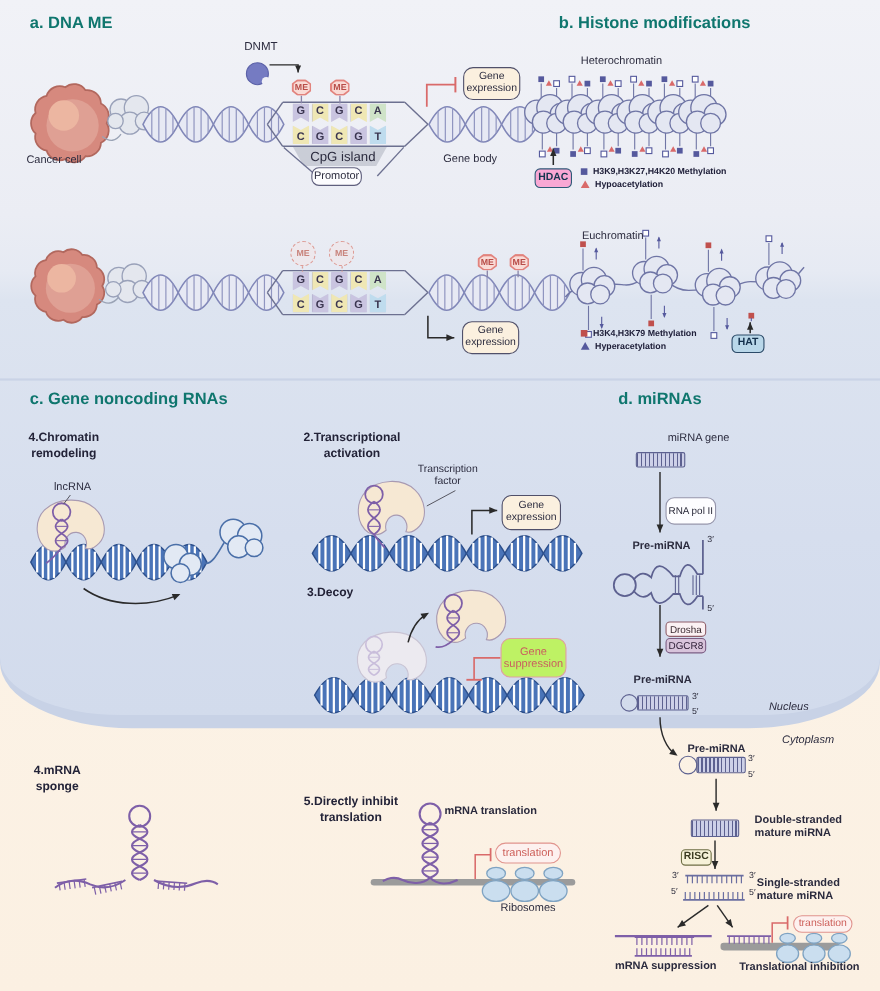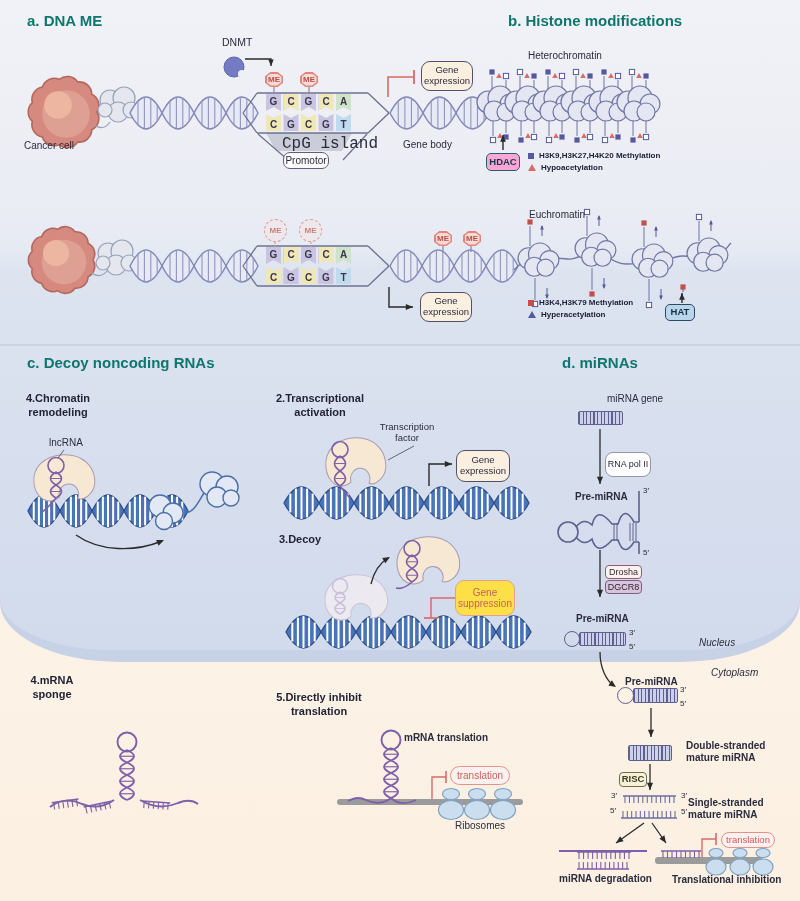--- a/index.html
+++ b/index.html
@@ -17,21 +17,21 @@
   .it{font-style:italic;}
   .box{position:absolute;box-sizing:border-box;display:flex;align-items:center;justify-content:center;text-align:center;line-height:1.12;}
   .ge{width:52px;height:30px;background:#fbf0df;border:1.4px solid #50506a;border-radius:9px;font-size:9.5px;color:#2b2b3e;}
   .promotor{width:46px;height:17px;background:#fcfcfe;border:1.3px solid #5f5f7d;border-radius:7px;font-size:10px;color:#2b2b3e;}
   .hdac{width:34px;height:18px;background:#f9a8d4;border:1.5px solid #2e5a78;border-radius:5px;font-size:9.5px;font-weight:600;color:#14364f;}
   .hat{width:30px;height:17px;background:#b9d7e9;border:1.5px solid #2b4a68;border-radius:5px;font-size:9.5px;font-weight:600;color:#122f4c;}
   .rnapol{width:46px;height:25px;background:#fdfdff;border:1.2px solid #9595ab;border-radius:8px;font-size:9px;color:#2a2a3a;}
   .drosha{width:37px;height:14px;background:#fbf1f3;border:1.3px solid #8f5f6a;border-radius:4px;font-size:9px;color:#3a2a30;}
   .dgcr8{width:37px;height:14px;background:#d8c4db;border:1.3px solid #7c5e84;border-radius:4px;font-size:9px;color:#31223a;}
   .risc{width:28px;height:15px;background:#f6f1d8;border:1.4px solid #6e6e44;border-radius:4px;font-size:9.5px;font-weight:700;color:#3c3c22;}
-  .gs{width:60px;height:36px;background:#fde047;border:1.5px solid #dfa0a0;border-radius:9px;font-size:10px;color:#c95f5f;}
+  .gs{width:60px;height:36px;background:#bef264;border:1.5px solid #dfa0a0;border-radius:9px;font-size:10px;color:#c95f5f;}
   .pill{background:#fdf1ef;border:1.4px solid #e0938d;border-radius:10px;color:#cd5f5a;}
   .octa{position:absolute;width:18px;height:15px;clip-path:polygon(30% 0,70% 0,100% 28%,100% 72%,70% 100%,30% 100%,0 72%,0 28%);background:#e2837d;}
   .octa-in{position:absolute;inset:1.5px;clip-path:inherit;background:#f9dbd6;display:flex;align-items:center;justify-content:center;font-size:8px;font-weight:700;color:#b84d48;}
   .medash{position:absolute;width:23px;height:23px;border:1.5px dashed #dd9d97;border-radius:50%;background:rgba(249,227,224,.35);display:flex;align-items:center;justify-content:center;font-size:8px;font-weight:700;color:#c8837c;box-sizing:border-box;}
   .tiles{position:absolute;display:flex;gap:2.5px;}
   .tile{width:15px;height:17px;font-size:10px;font-weight:700;color:#3a3550;display:flex;align-items:center;justify-content:center;filter:drop-shadow(0 0 1px rgba(100,96,140,.9));box-sizing:border-box;}
   .notchB .tile{clip-path:polygon(0 0,100% 0,100% 100%,50% 76%,0 100%);padding-bottom:3px;}
   .notchT .tile{clip-path:polygon(0 0,50% 24%,100% 0,100% 100%,0 100%);padding-top:3px;}
   .bG{background:#c9c4e0;}.bC{background:#efe7b4;}.bA{background:#cfe3c8;}.bT{background:#bfdcee;}
   .legend{position:absolute;}
@@ -705,21 +705,21 @@
       <span class="tile bC">C</span>
       <span class="tile bA">A</span>
     </div>
   <div class="tiles notchT" style="left:266px;top:114px;">
       <span class="tile bC">C</span>
       <span class="tile bG">G</span>
       <span class="tile bC">C</span>
       <span class="tile bG">G</span>
       <span class="tile bT">T</span>
     </div>
-  <div class="lbl" style="left:282px;top:135px;font-size:16px;font-family:Liberation Mono, monospace;">CpG island</div>
+  <div class="lbl" style="left:282px;top:135px;font-size:12px;">CpG island</div>
   <div class="box promotor" style="left:283px;top:152px;">Promotor</div>
 
   <div class="box ge" style="left:421px;top:61px;">Gene expression</div>
   <div class="lbl" style="left:403px;top:139px;">Gene body</div>
 
   <div class="medash" style="left:264px;top:219px;">
       <span>ME</span>
     </div>
   <div class="medash" style="left:299px;top:219px;">
       <span>ME</span>
@@ -765,34 +765,34 @@
         <span class="sqR"></span>
         <span>H3K4,H3K79 Methylation</span>
       </div>
     <div class="lgrow">
         <span class="triB"></span>
         <span>Hyperacetylation</span>
       </div>
   </div>
   <div class="box hat" style="left:665px;top:304px;">HAT</div>
 
-  <div class="ttl" style="left:27px;top:354px;">c. Decoy noncoding RNAs</div>
+  <div class="ttl" style="left:27px;top:354px;">c. Gene noncoding RNAs</div>
   <div class="h" style="left:16px;top:392px;width:84px;">4.Chromatin
 remodeling</div>
   <div class="lbl" style="left:49px;top:437px;">lncRNA</div>
   <div class="h" style="left:270px;top:392px;width:100px;">2.Transcriptional
 activation</div>
   <div class="lbl" style="left:374px;top:421px;width:66px;text-align:center;font-size:9.5px;">Transcription
 factor</div>
   <div class="box ge" style="left:456px;top:450px;width:54px;height:32px;">Gene expression</div>
   <div class="h" style="left:279px;top:533px;width:50px;text-align:left;">3.Decoy</div>
   <div class="box gs" style="left:455px;top:580px;">Gene suppression</div>
-  <div class="h" style="left:20px;top:674px;width:64px;">4.mRNA
+  <div class="h" style="left:20px;top:695px;width:64px;">4.mRNA
 sponge</div>
-  <div class="h" style="left:266px;top:691px;width:106px;">5.Directly inhibit
+  <div class="h" style="left:266px;top:723px;width:106px;">5.Directly inhibit
 translation</div>
   <div class="lbl m" style="left:404px;top:732px;">mRNA translation</div>
   <div class="box pill" style="left:450px;top:766px;width:60px;height:19px;font-size:10px;">translation</div>
   <div class="lbl" style="left:455px;top:820px;">Ribosomes</div>
 
   <div class="ttl" style="left:562px;top:354px;">d. miRNAs</div>
   <div class="lbl" style="left:575px;top:393px;padding-left:32px;">miRNA gene</div>
   <div class="box rnapol" style="left:605px;top:452px;">RNA pol II</div>
   <div class="lbl m" style="left:575px;top:491px;">Pre-miRNA</div>
   <div class="prime" style="left:643px;top:486px;">3′</div>
@@ -810,15 +810,15 @@
   <div class="lbl m" style="left:686px;top:740px;">Double-stranded
 mature miRNA</div>
   <div class="box risc" style="left:619px;top:772px;">RISC</div>
   <div class="lbl m" style="left:688px;top:797px;">Single-stranded
 mature miRNA</div>
   <div class="prime" style="left:611px;top:791px;">3′</div>
   <div class="prime" style="left:681px;top:791px;">3′</div>
   <div class="prime" style="left:610px;top:806px;">5′</div>
   <div class="prime" style="left:681px;top:807px;">5′</div>
   <div class="box pill" style="left:721px;top:832px;width:54px;height:16px;font-size:9.5px;">translation</div>
-  <div class="lbl m" style="left:559px;top:873px;">miRNA degradation</div>
+  <div class="lbl m" style="left:559px;top:873px;">mRNA suppression</div>
   <div class="lbl m" style="left:672px;top:849px;margin-top:25px;">Translational inhibition</div>
 </div>
 
 </body></html>

